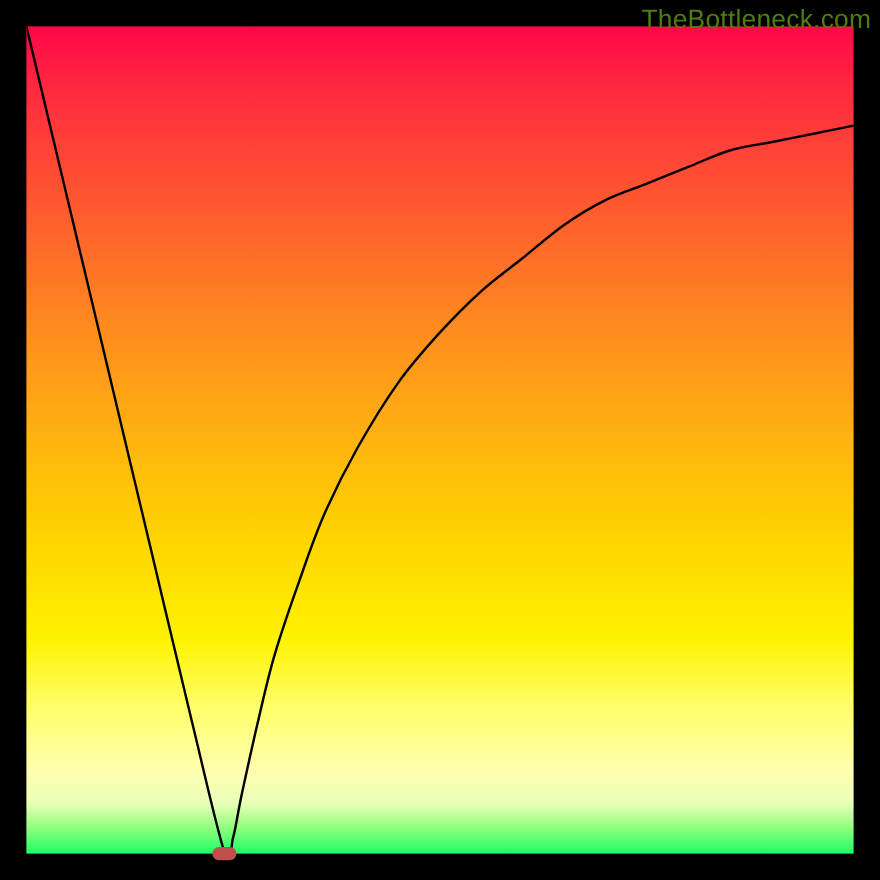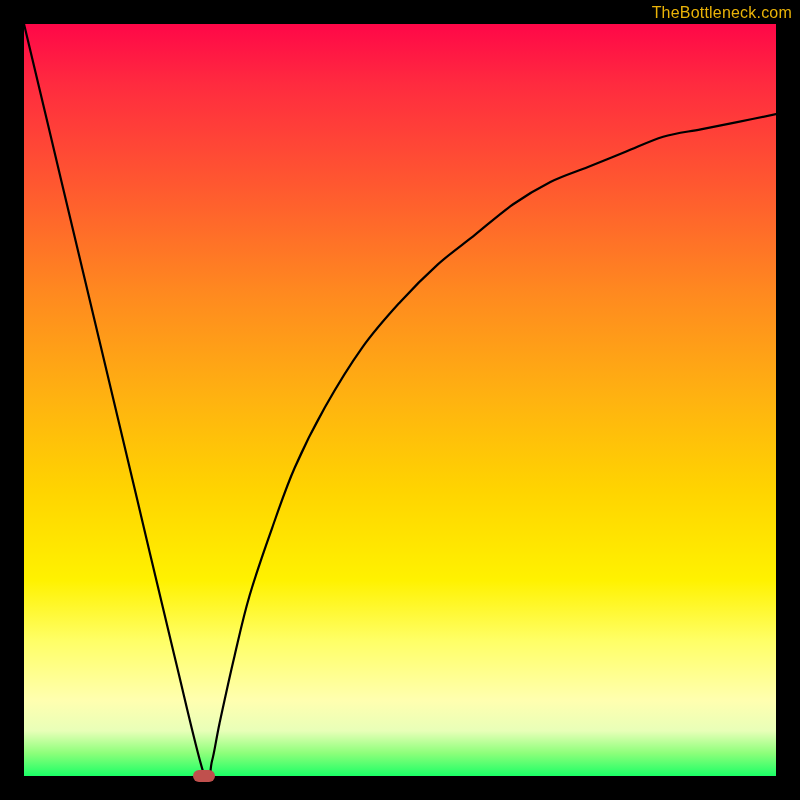--- a/index.html
+++ b/index.html
@@ -44,22 +44,22 @@
     position: absolute;
     left: 0;
     top: 0;
     width: 752px;
     height: 752px;
   }
   .watermark {
     position: absolute;
     top: 4px;
     right: 8px;
-    color: #eab308;
-    font-size: 16px;
+    color: #4d7c0f;
+    font-size: 24px;
     font-weight: 500;
     letter-spacing: 0.2px;
     user-select: none;
   }
   .min-marker {
     position: absolute;
     background: #c0504d;
     border-radius: 6px;
   }
 </style>

